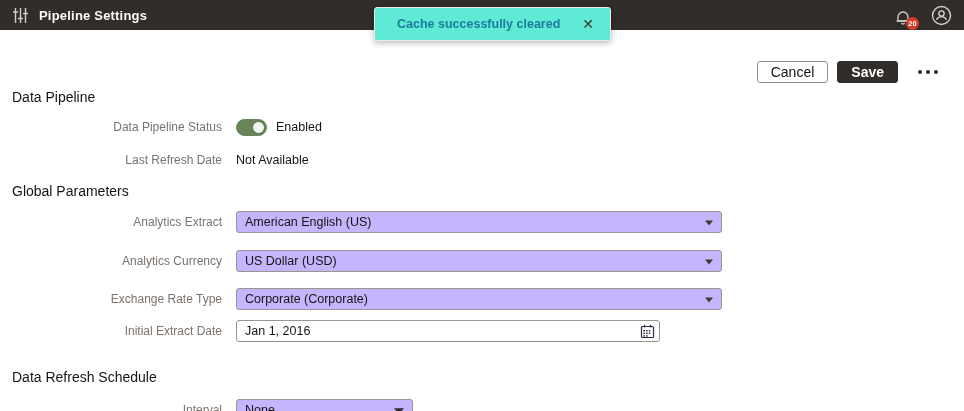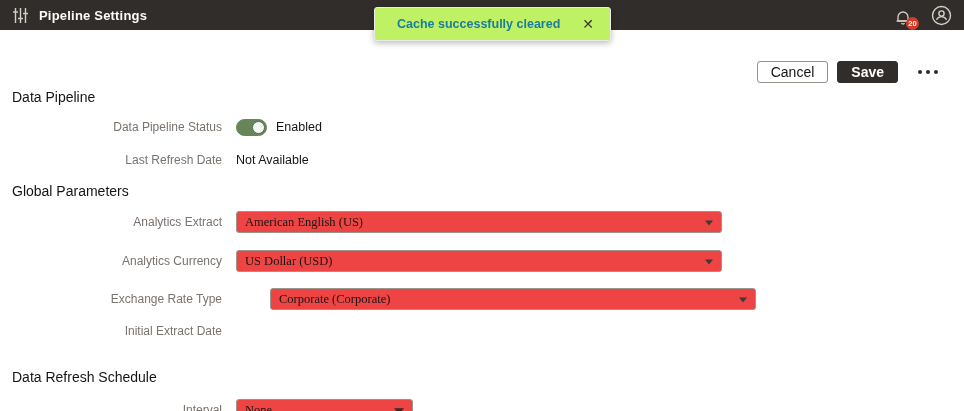--- a/index.html
+++ b/index.html
@@ -52,21 +52,21 @@
     border-radius:50%;
     color:#fff;
     font-size:7.5px;font-weight:700;
     display:flex;align-items:center;justify-content:center;
     padding:0 2px;
   }
   
   .toast{
     position:absolute;
     top:7px;left:374px;
-    background:#bef264;
+    background:#5eead4;
     border:1px solid #eceae7;
     border-radius:3px;
     box-shadow:0 2px 6px rgba(0,0,0,.28);
     display:flex;align-items:center;
     padding:9px 14px 9px 22px;
     gap:20px;
     z-index:5;
   }
   .toast-msg{color:var(--toast-text);font-weight:600;font-size:12.5px;}
   .toast-close{
@@ -124,21 +124,21 @@
     width:210px;text-align:right;
     color:var(--label-text);
     font-size:12px;
     flex:none;
   }
   .form-row .ctl{margin-left:14px;display:flex;align-items:center;}
   .r-status{margin-top:13px;height:18px;}
   .r-refresh{margin-top:16px;height:16px;}
   .r-select{margin-top:12px;height:22px;}
   .r-select2{margin-top:11px;height:34px;}
-  .r-select3{margin-top:10px;height:22px;gap:34px;}
+  .r-select3{margin-top:10px;height:22px;}
   .r-date{margin-top:10px;height:22px;}
   .r-interval{margin-top:14px;height:22px;}
   .value-text{color:var(--value-text);font-size:12.5px;}
   
   .toggle{
     width:31px;height:17px;
     border-radius:9px;
     background:var(--toggle-on);
     border:1px solid var(--toggle-on);
     position:relative;
@@ -150,26 +150,25 @@
     width:13px;height:13px;border-radius:50%;
     background:#f3f6f0;
     border:1px solid #55704a;
   }
   .toggle-label{margin-left:9px;}
   
   .selectbox{
     height:22px;
     border:1px solid var(--border);
     border-radius:3px;
-    background:#ef4444;
+    background:#c4b5fd;
     display:flex;align-items:center;
     padding:0 22px 0 8px;
     position:relative;
     cursor:pointer;
-    font-family:Liberation Serif, serif;
   }
   .selectbox .caret{
     position:absolute;right:8px;top:50%;
     transform:translateY(-30%);
     width:0;height:0;
     border-left:4px solid transparent;
     border-right:4px solid transparent;
     border-top:5px solid #3c3a36;
   }
   .sel-wide{width:486px;}
@@ -297,20 +296,44 @@
     <span class="ctl">
       <div class="selectbox sel-wide" role="combobox">
         <span>Corporate (Corporate)</span>
         <span class="caret"></span>
       </div>
     </span>
   </div>
 
   <div class="form-row r-date">
     <span class="lbl">Initial Extract Date</span>
+    <span class="ctl">
+      <div class="date-wrap">
+        <input type="text" value="Jan 1, 2016" style="">
+        <button class="cal-btn" aria-label="pick date">
+          <svg width="15" height="15" viewBox="0 0 15 15">
+            <g stroke="#2e2b45" stroke-width="1.2" fill="none">
+              <rect x="1.5" y="2.5" width="12" height="11" rx="1"></rect>
+              <line x1="4.5" y1="0.8" x2="4.5" y2="3.5"></line>
+              <line x1="10.5" y1="0.8" x2="10.5" y2="3.5"></line>
+            </g>
+            <g fill="#2e2b45">
+              <rect x="3.4" y="6" width="1.5" height="1.5"></rect>
+                <rect x="6.1" y="6" width="1.5" height="1.5"></rect>
+                <rect x="8.8" y="6" width="1.5" height="1.5"></rect>
+              <rect x="3.4" y="8.6" width="1.5" height="1.5"></rect>
+                <rect x="6.1" y="8.6" width="1.5" height="1.5"></rect>
+                <rect x="8.8" y="8.6" width="1.5" height="1.5"></rect>
+              <rect x="3.4" y="11.2" width="1.5" height="1.5"></rect>
+                <rect x="6.1" y="11.2" width="1.5" height="1.5"></rect>
+            </g>
+          </svg>
+        </button>
+      </div>
+    </span>
   </div>
 
   <h2 class="section-title t-schedule">Data Refresh Schedule</h2>
 
   <div class="form-row r-interval">
     <span class="lbl">Interval</span>
     <span class="ctl">
       <div class="selectbox sel-interval" role="combobox">
         <span>None</span>
         <span class="caret"></span>

